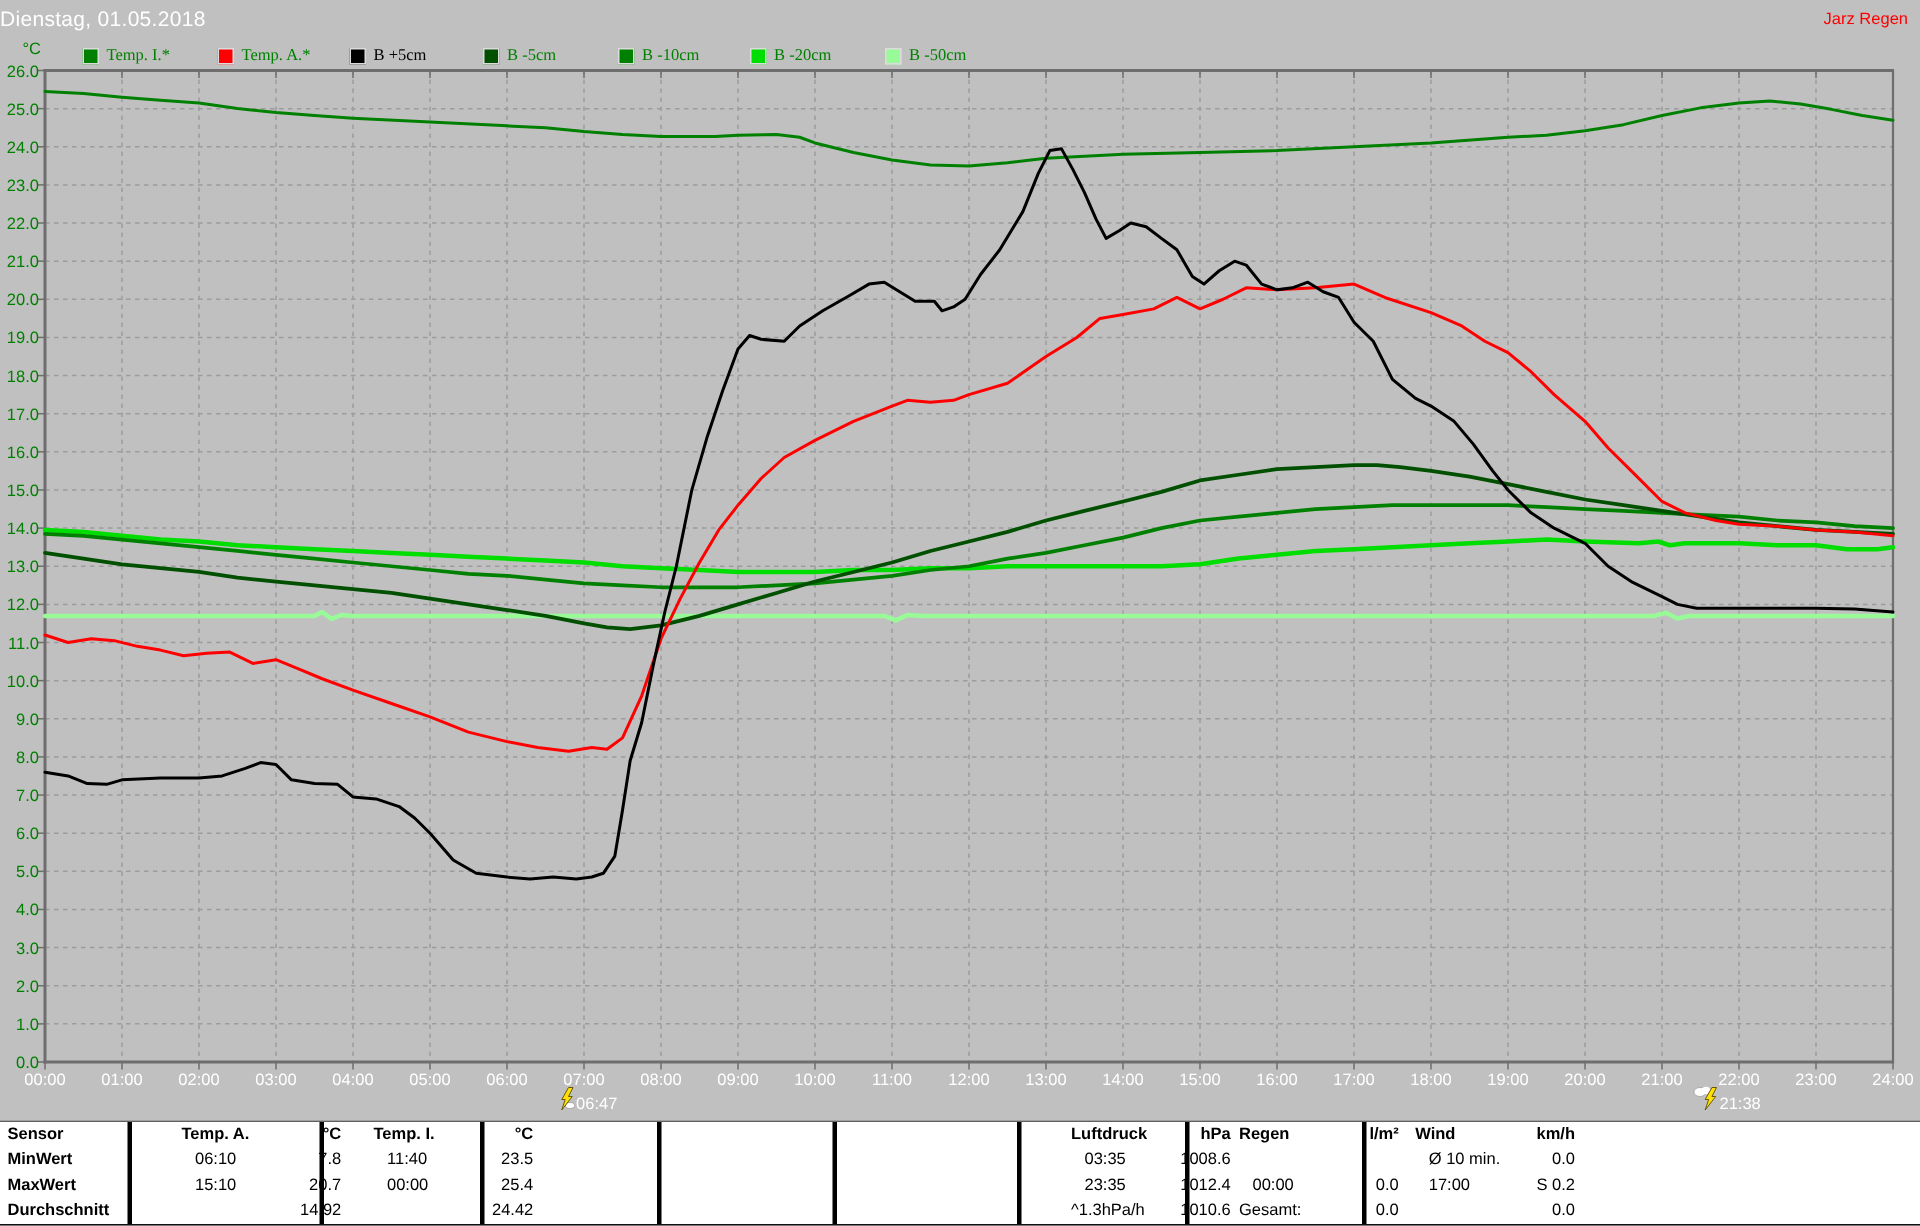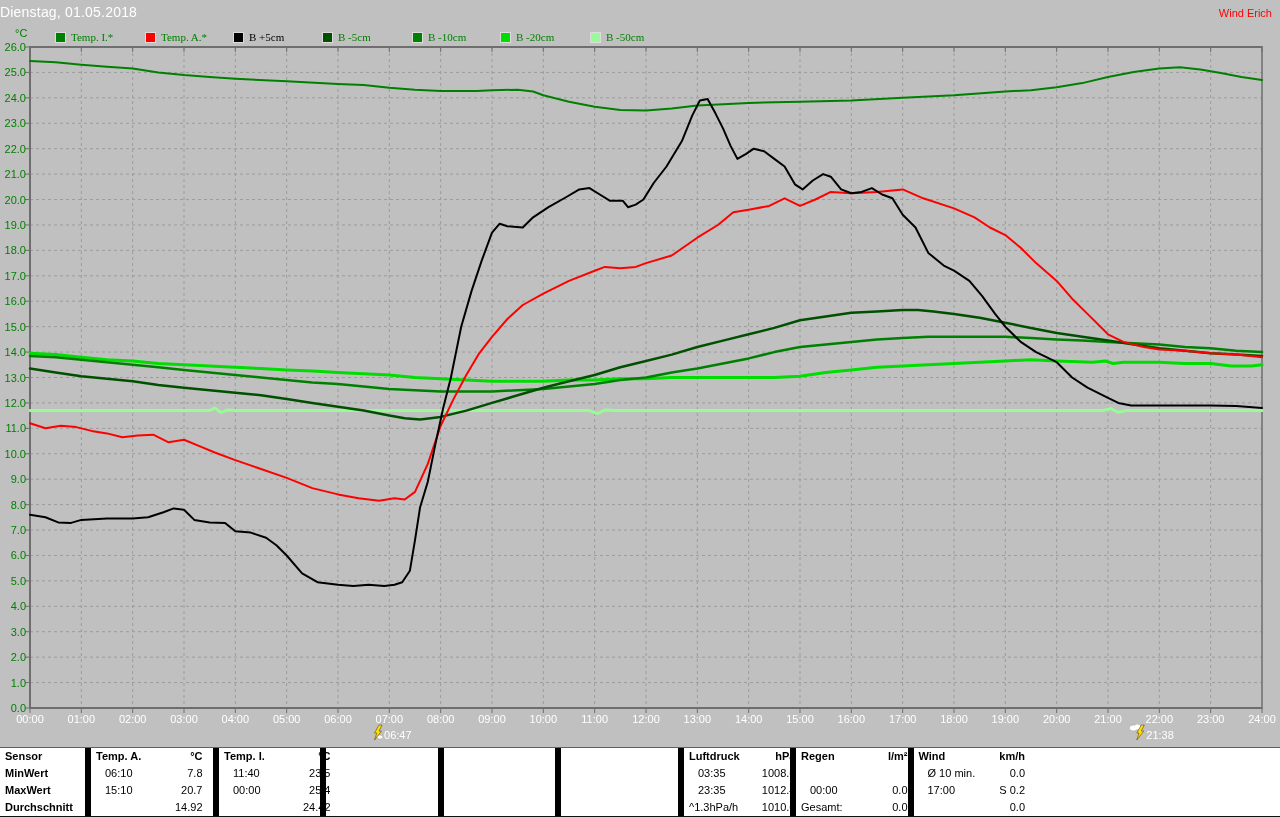--- a/index.html
+++ b/index.html
@@ -8,21 +8,21 @@
   .chart-title{position:absolute;top:4px;left:0;width:100%;text-align:left;color:#ffffff;font-size:14px;letter-spacing:.2px;}
   .user-name{position:absolute;top:7px;right:8px;color:#ff0000;font-size:11px;}
   .unit-label{position:absolute;left:15px;top:27px;color:#008000;font-size:11px;}
   .legend{position:absolute;top:0;left:0;width:1280px;height:46px;}
   .legend-item{position:absolute;top:31px;display:flex;align-items:center;font-size:11px;font-family:Liberation Serif, serif;}
   .legend-swatch{width:9px;height:9px;border:1px solid #dcdcdc;margin-right:5px;flex:0 0 auto;}
   svg{position:absolute;left:0;top:0;}
   svg text{font-family:"Liberation Sans",sans-serif;}
   .datatable{position:absolute;left:0;top:747px;width:1280px;height:68px;background:#ffffff;border-top:1px solid #606060;border-bottom:2px solid #101010;font-size:11px;color:#000;}
   .tcol{position:absolute;top:0;height:68px;}
-  .tcol.sep{border-left:6px solid #000000;}
+  .tcol.sep{border-left:3px solid #000000;padding-left:28px;}
   .trow{position:relative;height:17px;line-height:17px;white-space:nowrap;overflow:visible;}
   .cell-l{position:absolute;left:14px;}
   .cell-l.tight{left:5px;}
   .cell-r{position:absolute;right:6px;}
   .bold{font-weight:bold;}
 </style>
 </head>
 <body>
 
 <div class="screen">
@@ -222,21 +222,21 @@
       <text x="384.04" y="739" text-anchor="start" font-size="11" fill="#ffffff">06:47</text>
       <g transform="translate(1140.3,734)">
         <ellipse cx="-7" cy="-6" rx="4" ry="3" fill="#ffffff" stroke="#888" stroke-width="0.4"></ellipse>
         <ellipse cx="-3" cy="-7" rx="3" ry="2.5" fill="#ffffff"></ellipse>
         <path d="M1,-9 L-3.5,-1 L-1.2,-1 L-3.5,6 L3.5,-3 L1,-3 L4,-9 Z" fill="#ffe000" stroke="#5a4a00" stroke-width="0.6"></path>
       </g>
       <text x="1146.34" y="739" text-anchor="start" font-size="11" fill="#ffffff">21:38</text>
     </svg>
 
   <div class="chart-title">Dienstag, 01.05.2018</div>
-  <div class="user-name">Wind Erich</div>
+  <div class="user-name">Jarz Regen</div>
   <div class="unit-label">°C</div>
   <div class="legend" id="legend">
       <div class="legend-item" style="left: 55px;">
         <span class="legend-swatch" style="background: rgb(0, 128, 0);"></span>
         <span style="color: rgb(0, 128, 0);">Temp. I.*</span>
       </div>
       <div class="legend-item" style="left: 145px;">
         <span class="legend-swatch" style="background: rgb(255, 0, 0);"></span>
         <span style="color: rgb(0, 128, 0);">Temp. A.*</span>
       </div>

